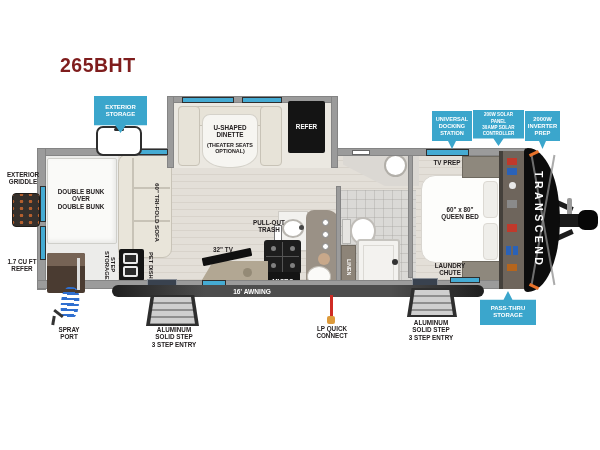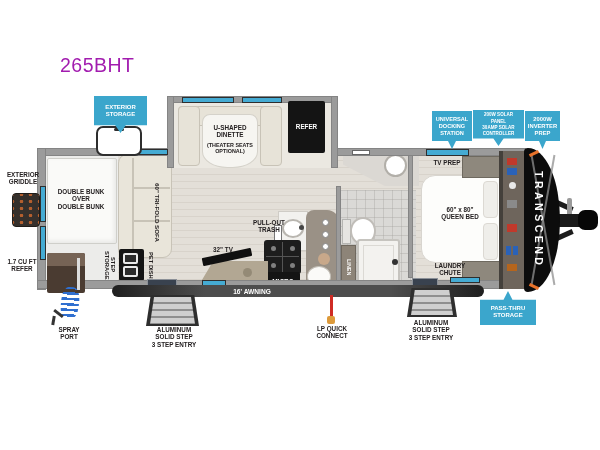--- a/index.html
+++ b/index.html
@@ -30,21 +30,21 @@
   .blackbox{background:#141414;border-radius:2px;}
   .steps-outer{position:absolute;background:#2e2e2e;}
   .steps-inner{position:absolute;background:repeating-linear-gradient(180deg,#cfcfcf 0 5px,#8f8f8f 5px 7px);}
   .trap{clip-path:polygon(9% 0,91% 0,100% 100%,0 100%);}
 </style>
 </head>
 <body>
 
 <div id="stage">
 
-  <div class="abs" style="left:60px;top:54px;font-size:19.5px;font-weight:400;color:#a21caf;letter-spacing:.5px;">265BHT</div>
+  <div class="abs" style="left:60px;top:54px;font-size:19.5px;font-weight:700;color:#7f1d1d;letter-spacing:.5px;">265BHT</div>
 
   <div class="abs floor-wood" style="left:44px;top:154px;width:460px;height:128px;"></div>
   <div class="abs" style="left:46px;top:154px;width:72px;height:127px;background:#ececea;"></div>
   <div class="abs floor-tile" style="left:338px;top:190px;width:78px;height:91px;"></div>
 
   <div class="abs" style="left:47px;top:158px;width:68px;height:84px;background:#fafaf8;border:1px solid #cfcfca;border-radius:2px;box-shadow:inset -2px -2px 4px rgba(0,0,0,.08);"></div>
 
   <div class="abs" style="left:118px;top:154px;width:54px;height:104px;background:#e9e5da;border:1px solid #c8c3b7;border-radius:9px;box-sizing:border-box;"></div>
   <div class="abs" style="left:132px;top:158px;width:1.5px;height:96px;background:#c8c3b7;"></div>
   <div class="abs" style="left:133px;top:187px;width:37px;height:1.5px;background:#c8c3b7;"></div>

